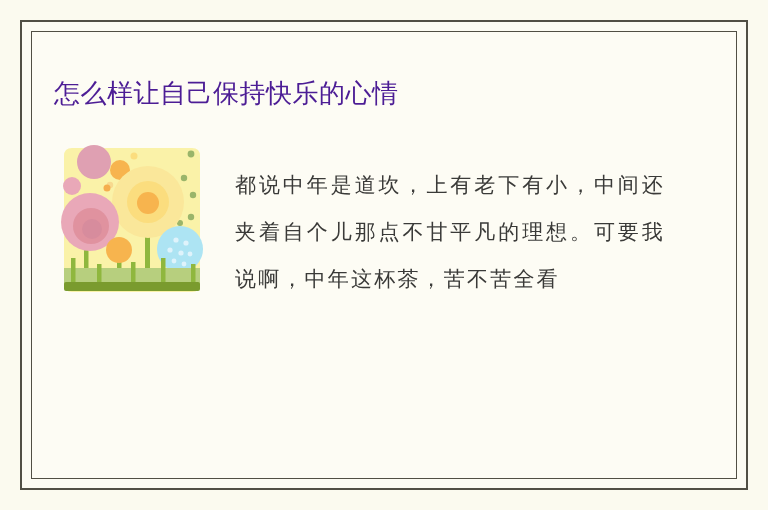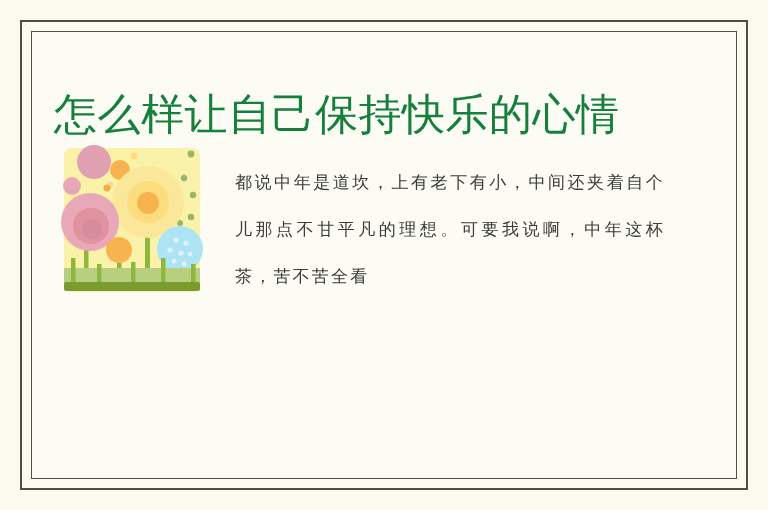--- a/index.html
+++ b/index.html
@@ -53,24 +53,24 @@
     bottom: 0;
     padding: 0;
   }
 
   
   .article-title {
     position: absolute;
     left: 22px;
     top: 30px;
     font-family: "Liberation Sans", "DejaVu Sans", sans-serif;
-    font-size: 43px;
+    font-size: 26px;
     font-weight: 400;
     letter-spacing: 0.5px;
-    color: #15803d;
+    color: #4c1d95;
     white-space: nowrap;
     line-height: 1.1;
   }
 
   
   .illustration {
     position: absolute;
     left: 28px;
     top: 112px;
     width: 152px;
@@ -78,22 +78,22 @@
     overflow: hidden;
   }
   .illo-svg { display: block; width: 152px; height: 163px; }
 
   
   .article-text {
     position: absolute;
     left: 203px;
     top: 110px;
     width: 430px;
-    font-family: Liberation Serif, serif;
-    font-size: 17px;
+    font-family: Liberation Mono, monospace;
+    font-size: 21px;
     line-height: 47px;
     letter-spacing: 2.2px;
     color: #3a3a38;
     text-align: justify;
     text-justify: inter-character;
   }
 
   .spacer-bottom {
     position: absolute;
     left: 0; right: 0; bottom: 0; height: 120px;

